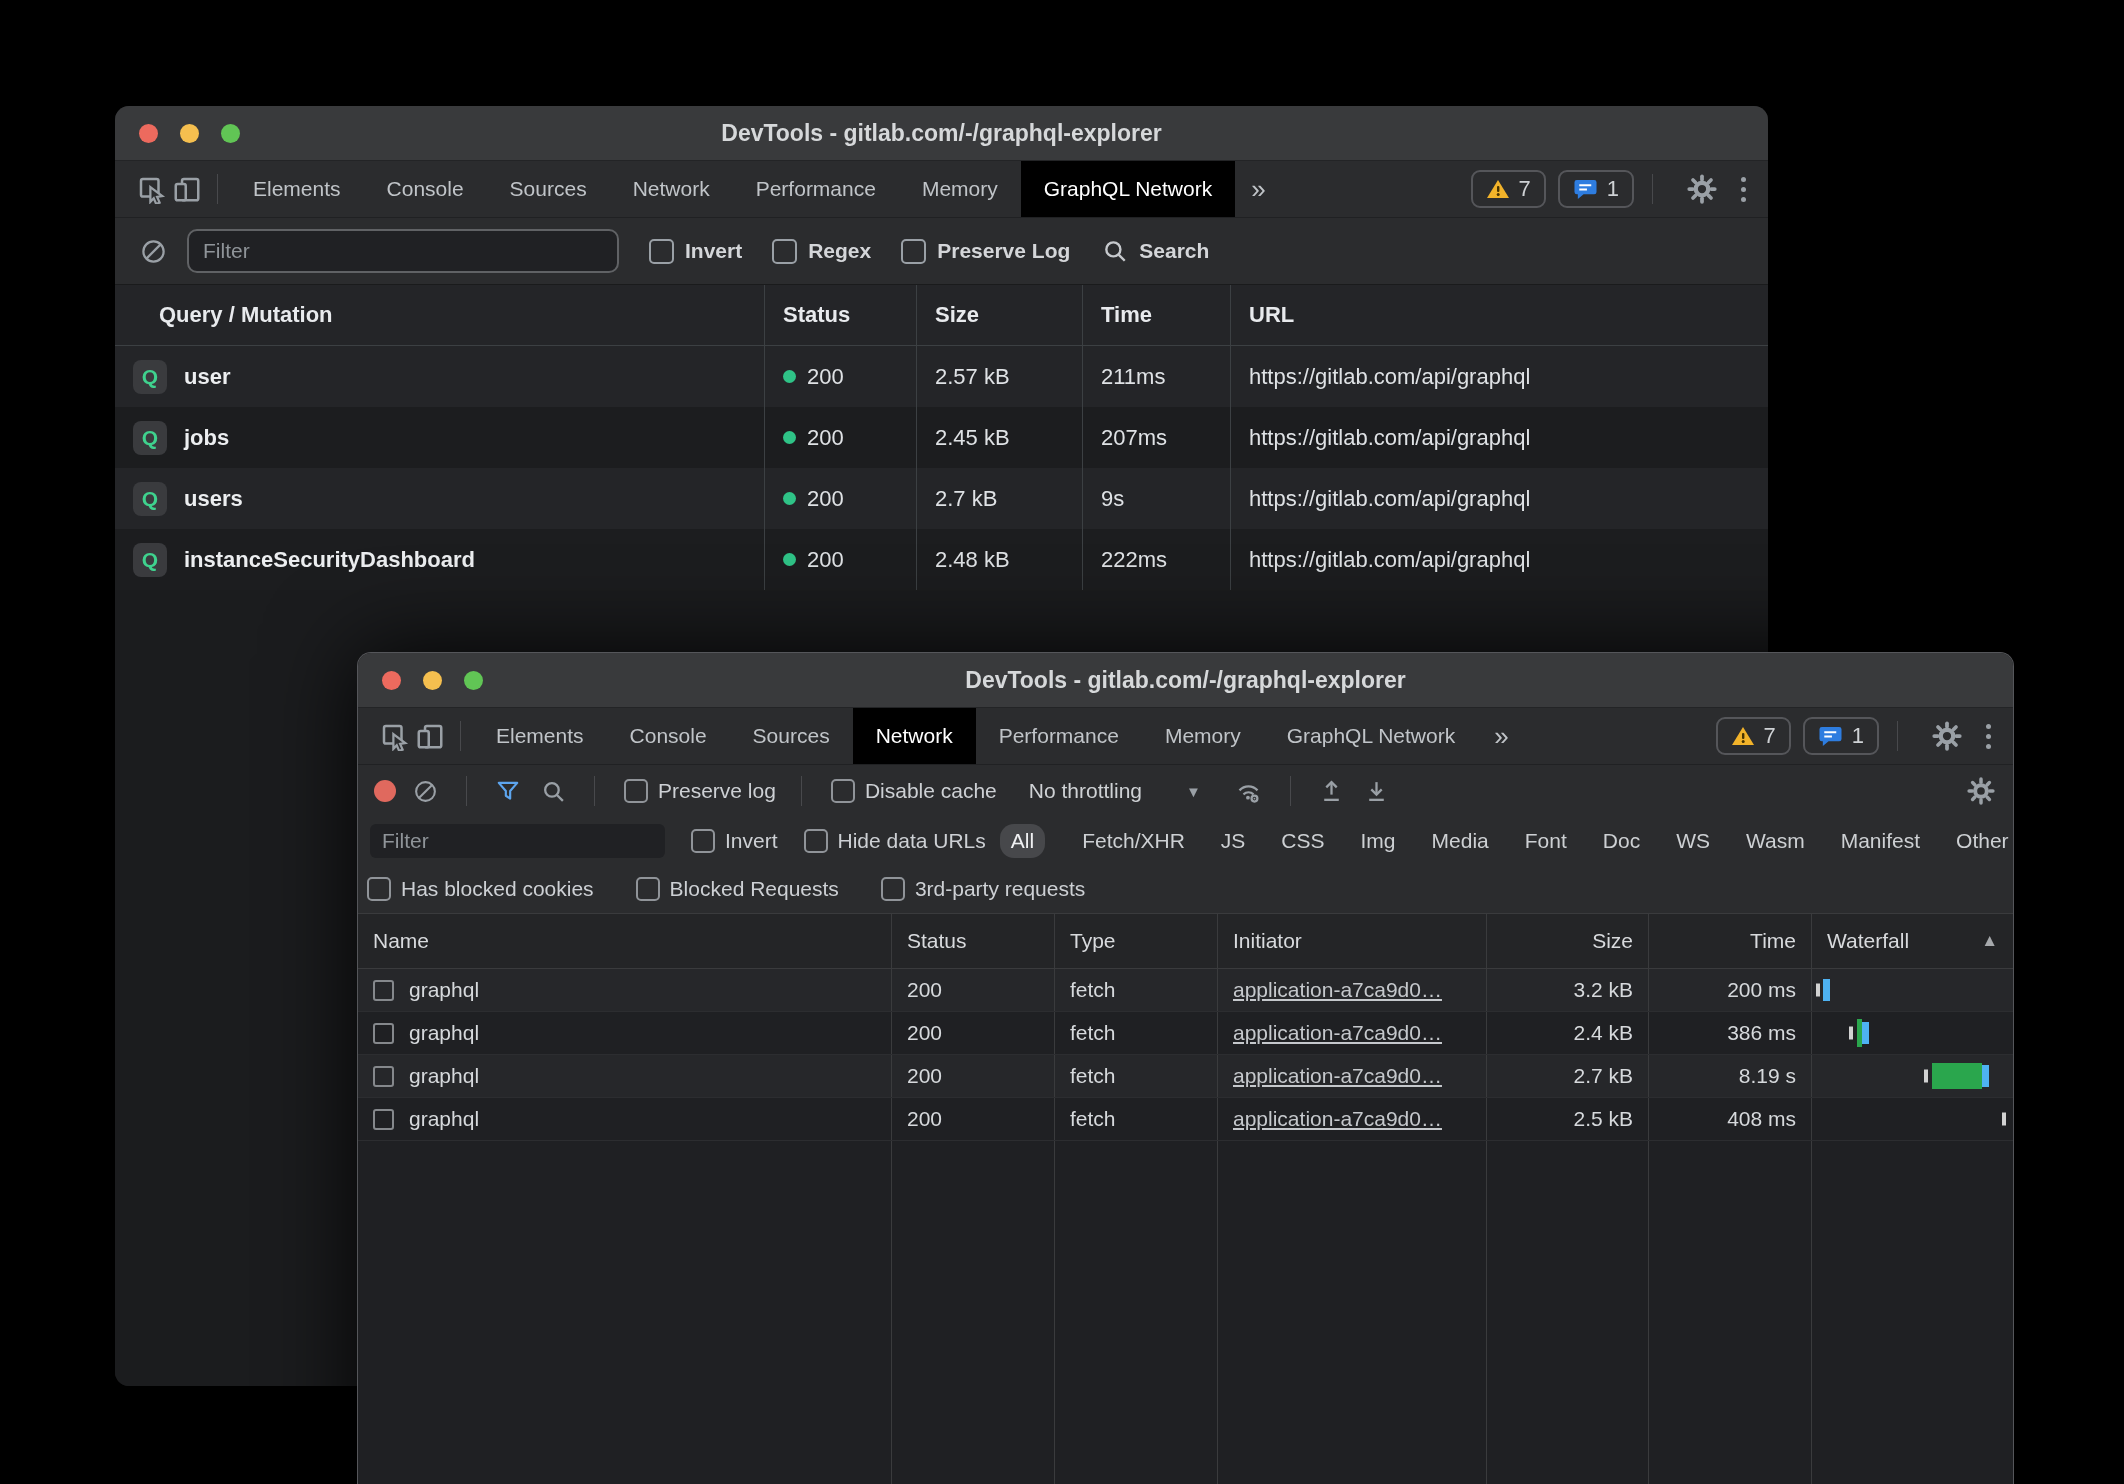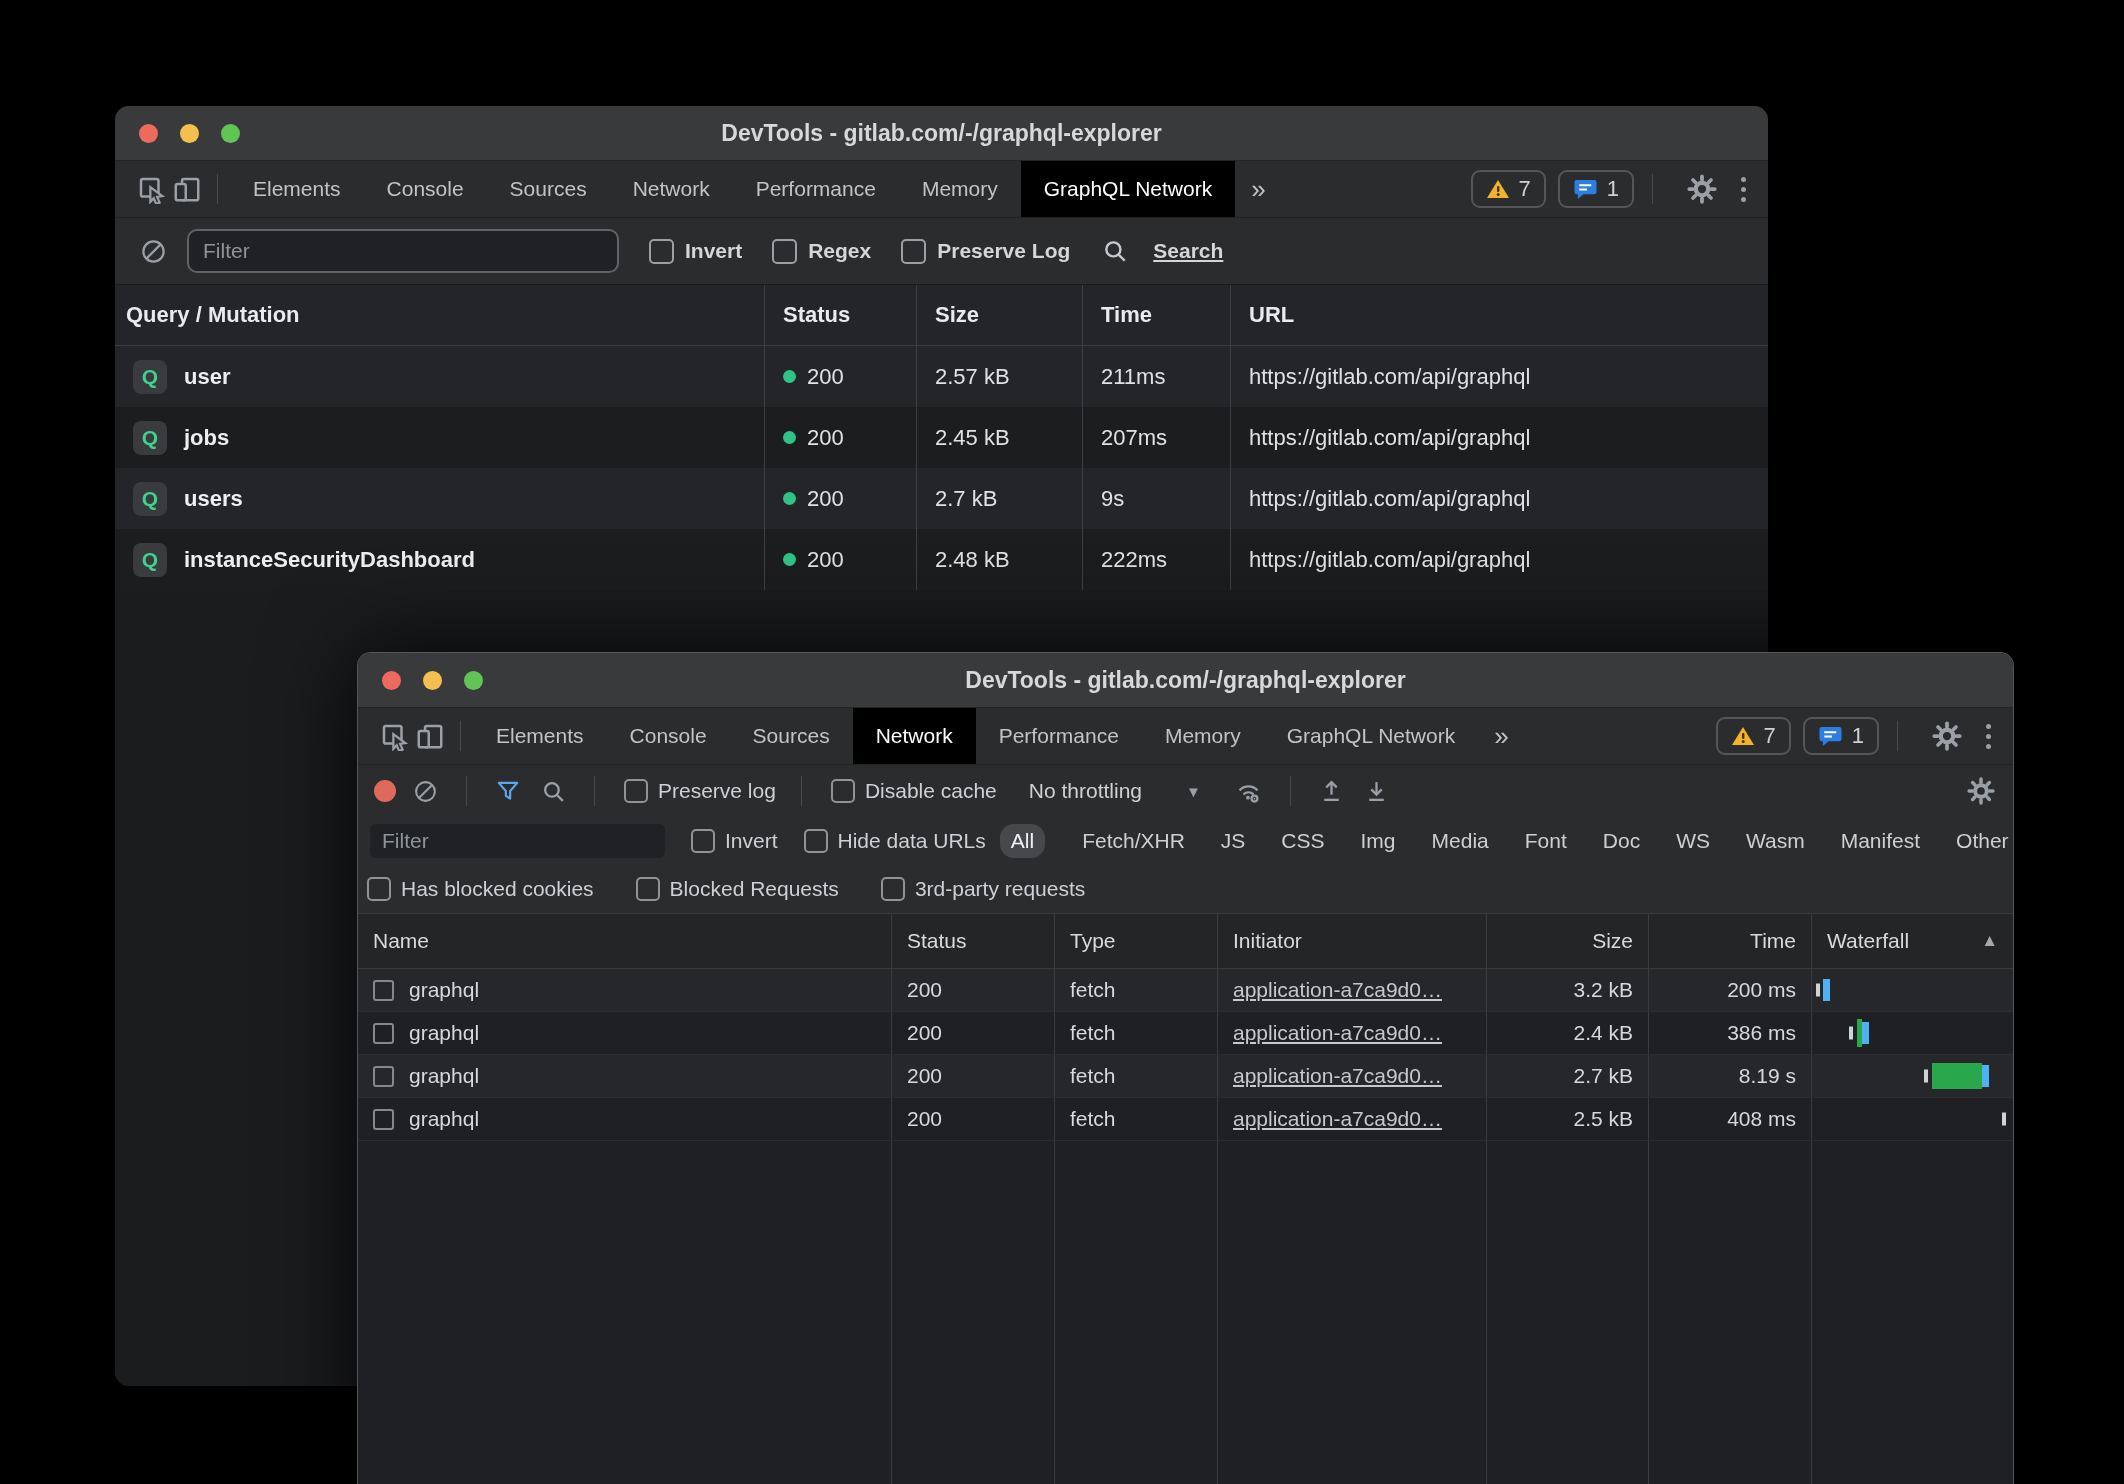--- a/index.html
+++ b/index.html
@@ -46,21 +46,21 @@
   .cb{width:21px;height:21px;border:2px solid #9aa0a6;border-radius:5px;background:transparent;flex:none;}
   .search{display:flex;align-items:center;gap:9px;margin-left:16px;}
 
   
   .gql-grid{display:grid;grid-template-columns:650px 152px 166px 148px 1fr;}
   .gcell{display:flex;align-items:center;padding:0 18px;border-right:1px solid #3c4043;
          font-size:22px;color:#dfe2e5;white-space:nowrap;overflow:hidden;}
   .gcell:last-child{border-right:none;}
   .gql-head{height:60px;background:#242528;border-top:1px solid #1a1b1c;border-bottom:1px solid #3c4043;}
   .gql-head .gcell{font-weight:bold;color:#e8eaed;}
-  .gql-head .gcell:first-child{padding-left:11px;}
+  .gql-head .gcell:first-child{padding-left:44px;}
   .gql-row{height:61px;}
   .gql-row.odd{background:#242528;}
   .gql-row.even{background:#1c1d1f;}
   .qbadge{width:34px;height:34px;border-radius:8px;background:#3a3b3e;color:#3fd28e;font-weight:bold;
           font-size:21px;display:flex;align-items:center;justify-content:center;margin-right:17px;flex:none;}
   .gname{font-weight:bold;color:#eceef0;}
   .dot{width:13px;height:13px;border-radius:50%;background:#2fc387;margin-right:11px;flex:none;}
   .backfill{flex:1;background:#1b1c1e;}
 
   
@@ -201,21 +201,21 @@
       </label>
       <label class="cklabel">
         <span class="cb"></span>
         <span>Preserve Log</span>
       </label>
       <span class="search">
         <svg width="26" height="26" viewBox="0 0 24 24" fill="none" stroke="#c6c9cd" stroke-width="2.2">
             <circle cx="10.5" cy="10.5" r="6.5"></circle>
             <line x1="15.3" y1="15.3" x2="21" y2="21"></line>
           </svg>
-        <span class="cklabel" style="margin-left:16px;text-decoration:underline;">Search</span>
+        <span class="cklabel" style="margin-left:2px;">Search</span>
       </span>
     </div>
 
     <div class="gql-grid gql-head">
       <span class="gcell">Query / Mutation</span>
       <span class="gcell">Status</span>
       <span class="gcell">Size</span>
       <span class="gcell">Time</span>
       <span class="gcell">URL</span>
     </div>

